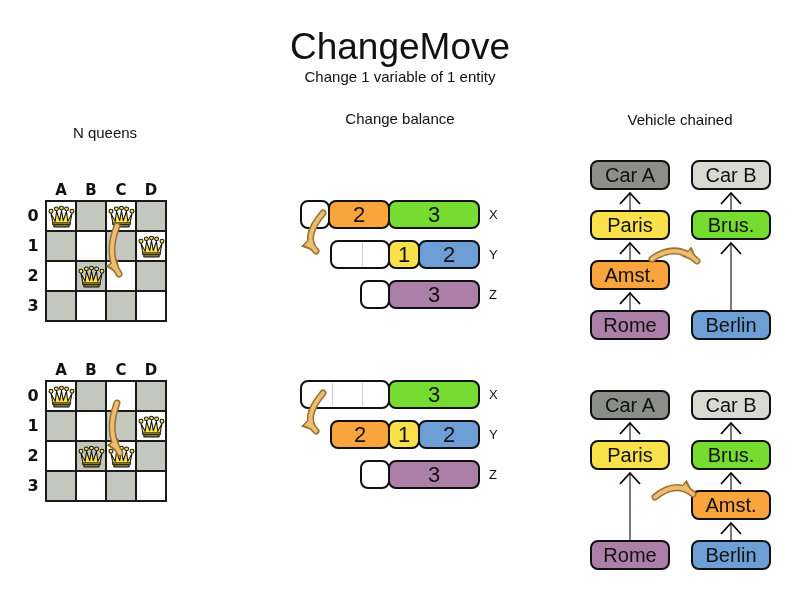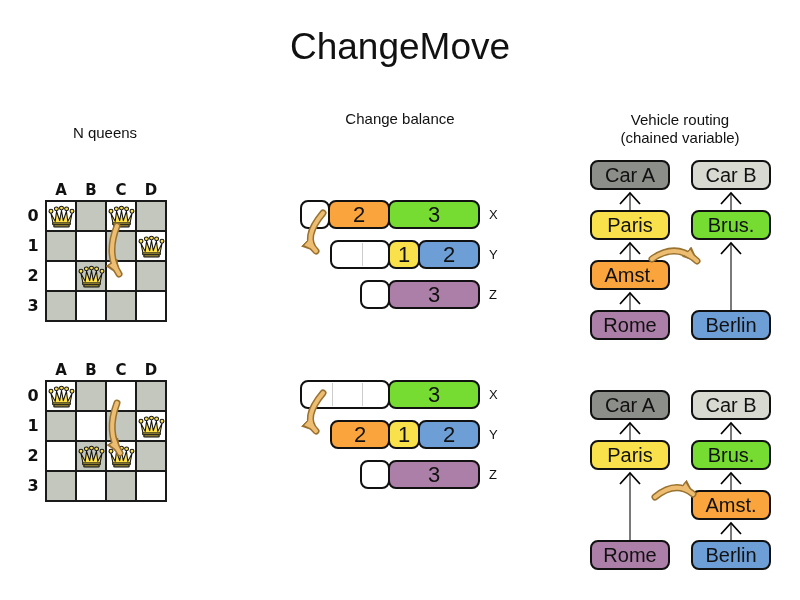--- a/index.html
+++ b/index.html
@@ -30,25 +30,25 @@
   
   .vbox{position:absolute;width:80px;height:30px;box-sizing:border-box;border:2px solid #111;
         border-radius:8px;display:flex;align-items:center;justify-content:center;font-size:20px;}
 </style>
 </head>
 <body>
 
 <div class="canvas">
 
   <div class="page-title">ChangeMove</div>
+  <div class="page-subtitle">Change 1 variable of 1 entity</div>
 
   <div class="col-header" style="left:105px;top:124px">N queens</div>
   <div class="col-header" style="left:400px;top:110px">Change balance</div>
-  <div class="col-header" style="left:680px;top:111px">Vehicle routing</div>
-  <div class="col-header" style="left:680px;top:129px">(chained variable)</div>
+  <div class="col-header" style="left:680px;top:111px">Vehicle chained</div>
 
   <div class="layer">
       <div class="bl" style="left: 61px; top: 181px;">A</div>
       <div class="bl" style="left: 91px; top: 181px;">B</div>
       <div class="bl" style="left: 121px; top: 181px;">C</div>
       <div class="bl" style="left: 151px; top: 181px;">D</div>
       <div class="bn" style="left: 24px; top: 206px;">0</div>
       <div class="bn" style="left: 24px; top: 236px;">1</div>
       <div class="bn" style="left: 24px; top: 266px;">2</div>
       <div class="bn" style="left: 24px; top: 296px;">3</div>

